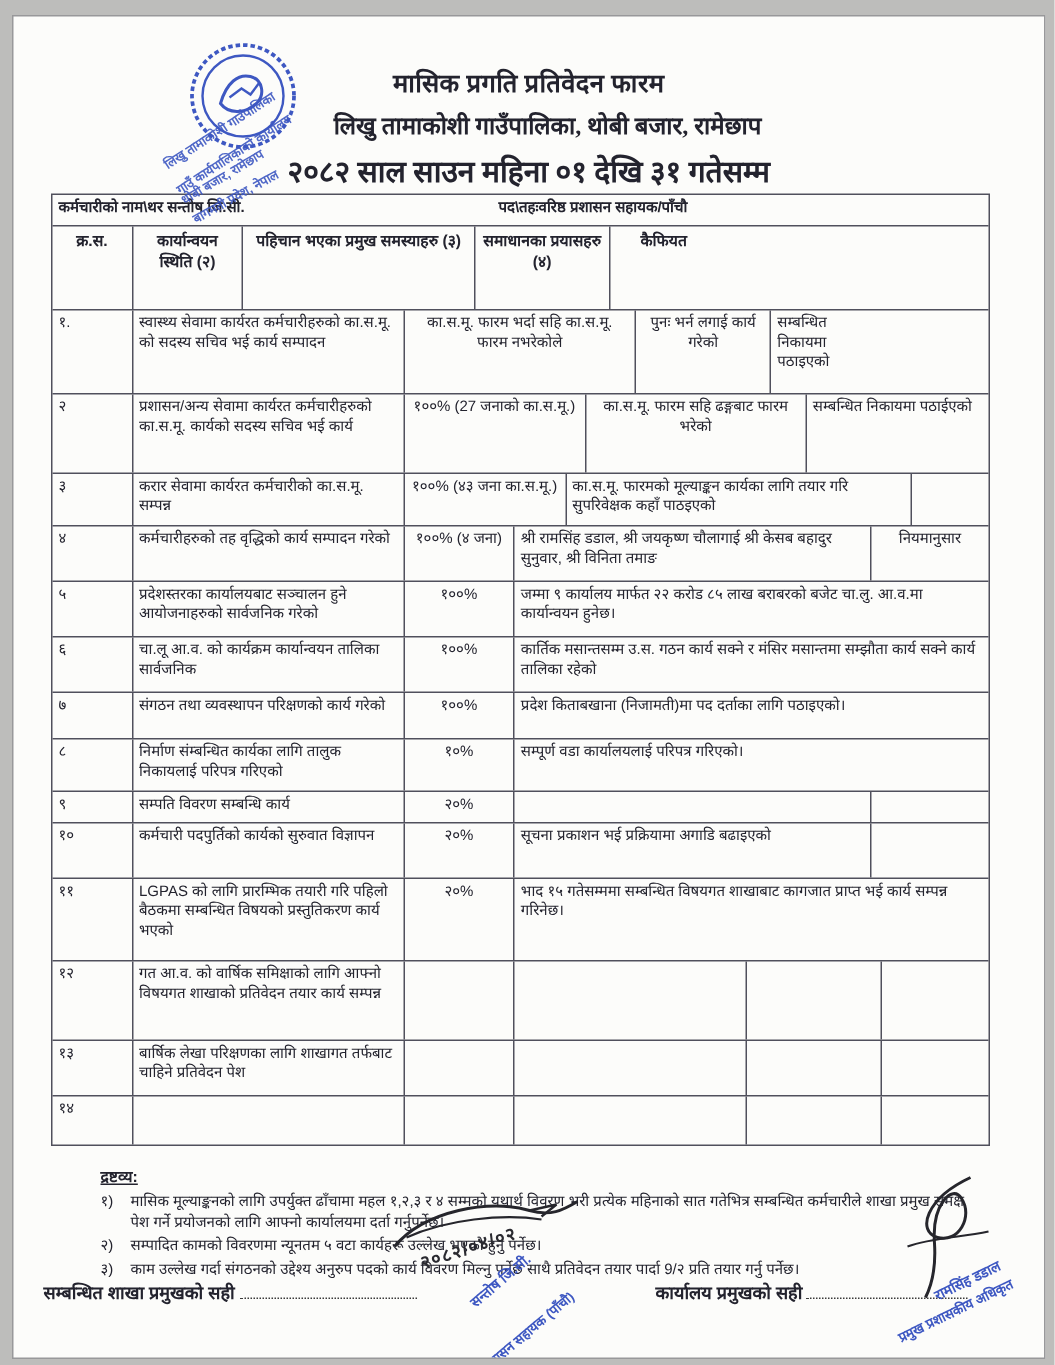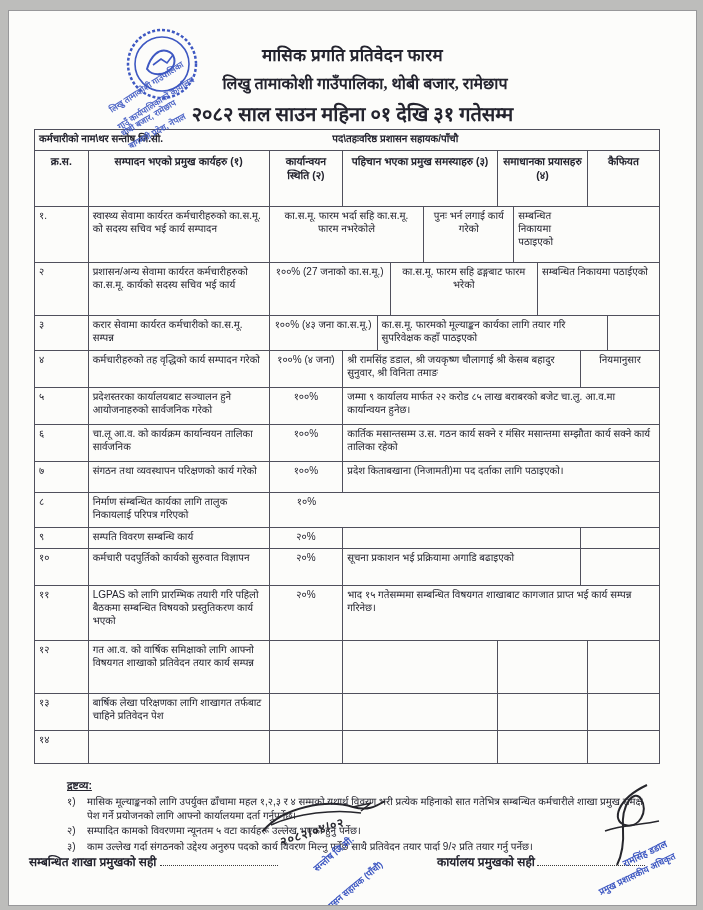--- a/index.html
+++ b/index.html
@@ -102,21 +102,20 @@
     </div>
   </div>
 
   <div class="tbl" id="report-table">
       <div class="tr info" style="min-height: 20px;">
         <div class="tc b" style="width: 47%;">कर्मचारीको नाम\थर सन्तोष जि.सी.</div>
         <div class="tc b" style="width: 53%;">पद\तहःवरिष्ठ प्रशासन सहायक/पाँचौ</div>
       </div>
       <div class="tr head" style="min-height: 55px;">
         <div class="tc" style="width: 8.6%;">क्र.स.</div>
-        <div class="tc" style="width: 29%;">सम्पादन भएको प्रमुख कार्यहरु (१)</div>
         <div class="tc" style="width: 11.8%;">कार्यान्वयन स्थिति (२)</div>
         <div class="tc" style="width: 24.8%;">पहिचान भएका प्रमुख समस्याहरु (३)</div>
         <div class="tc" style="width: 14.4%;">समाधानका प्रयासहरु (४)</div>
         <div class="tc" style="width: 11.4%;">कैफियत</div>
       </div>
       <div class="tr" style="min-height: 55px;">
         <div class="tc" style="width: 8.6%;">१.</div>
         <div class="tc" style="width: 29%;">स्वास्थ्य सेवामा कार्यरत कर्मचारीहरुको का.स.मू. को सदस्य सचिव भई कार्य सम्पादन</div>
         <div class="tc c" style="width: 24.8%;">का.स.मू. फारम भर्दा सहि का.स.मू. फारम नभरेकोले</div>
         <div class="tc c" style="width: 14.4%;">पुनः भर्न लगाई कार्य गरेको</div>
@@ -158,20 +157,21 @@
       <div class="tr" style="min-height: 30px;">
         <div class="tc" style="width: 8.6%;">७</div>
         <div class="tc" style="width: 29%;">संगठन तथा व्यवस्थापन परिक्षणको कार्य गरेको</div>
         <div class="tc c" style="width: 11.8%;">१००%</div>
         <div class="tc" style="width: 50.6%;">प्रदेश किताबखाना (निजामती)मा पद दर्ताका लागि पठाइएको।</div>
       </div>
       <div class="tr" style="min-height: 34px;">
         <div class="tc" style="width: 8.6%;">८</div>
         <div class="tc" style="width: 29%;">निर्माण संम्बन्धित कार्यका लागि तालुक निकायलाई परिपत्र गरिएको</div>
         <div class="tc c" style="width: 11.8%;">१०%</div>
+        <div class="tc" style="width: 50.6%;">सम्पूर्ण वडा कार्यालयलाई परिपत्र गरिएको।</div>
       </div>
       <div class="tr" style="min-height: 20px;">
         <div class="tc" style="width: 8.6%;">९</div>
         <div class="tc" style="width: 29%;">सम्पति विवरण सम्बन्धि कार्य</div>
         <div class="tc c" style="width: 11.8%;">२०%</div>
         <div class="tc" style="width: 38.1%;"></div>
         <div class="tc" style="width: 12.5%;"></div>
       </div>
       <div class="tr" style="min-height: 36px;">
         <div class="tc" style="width: 8.6%;">१०</div>

